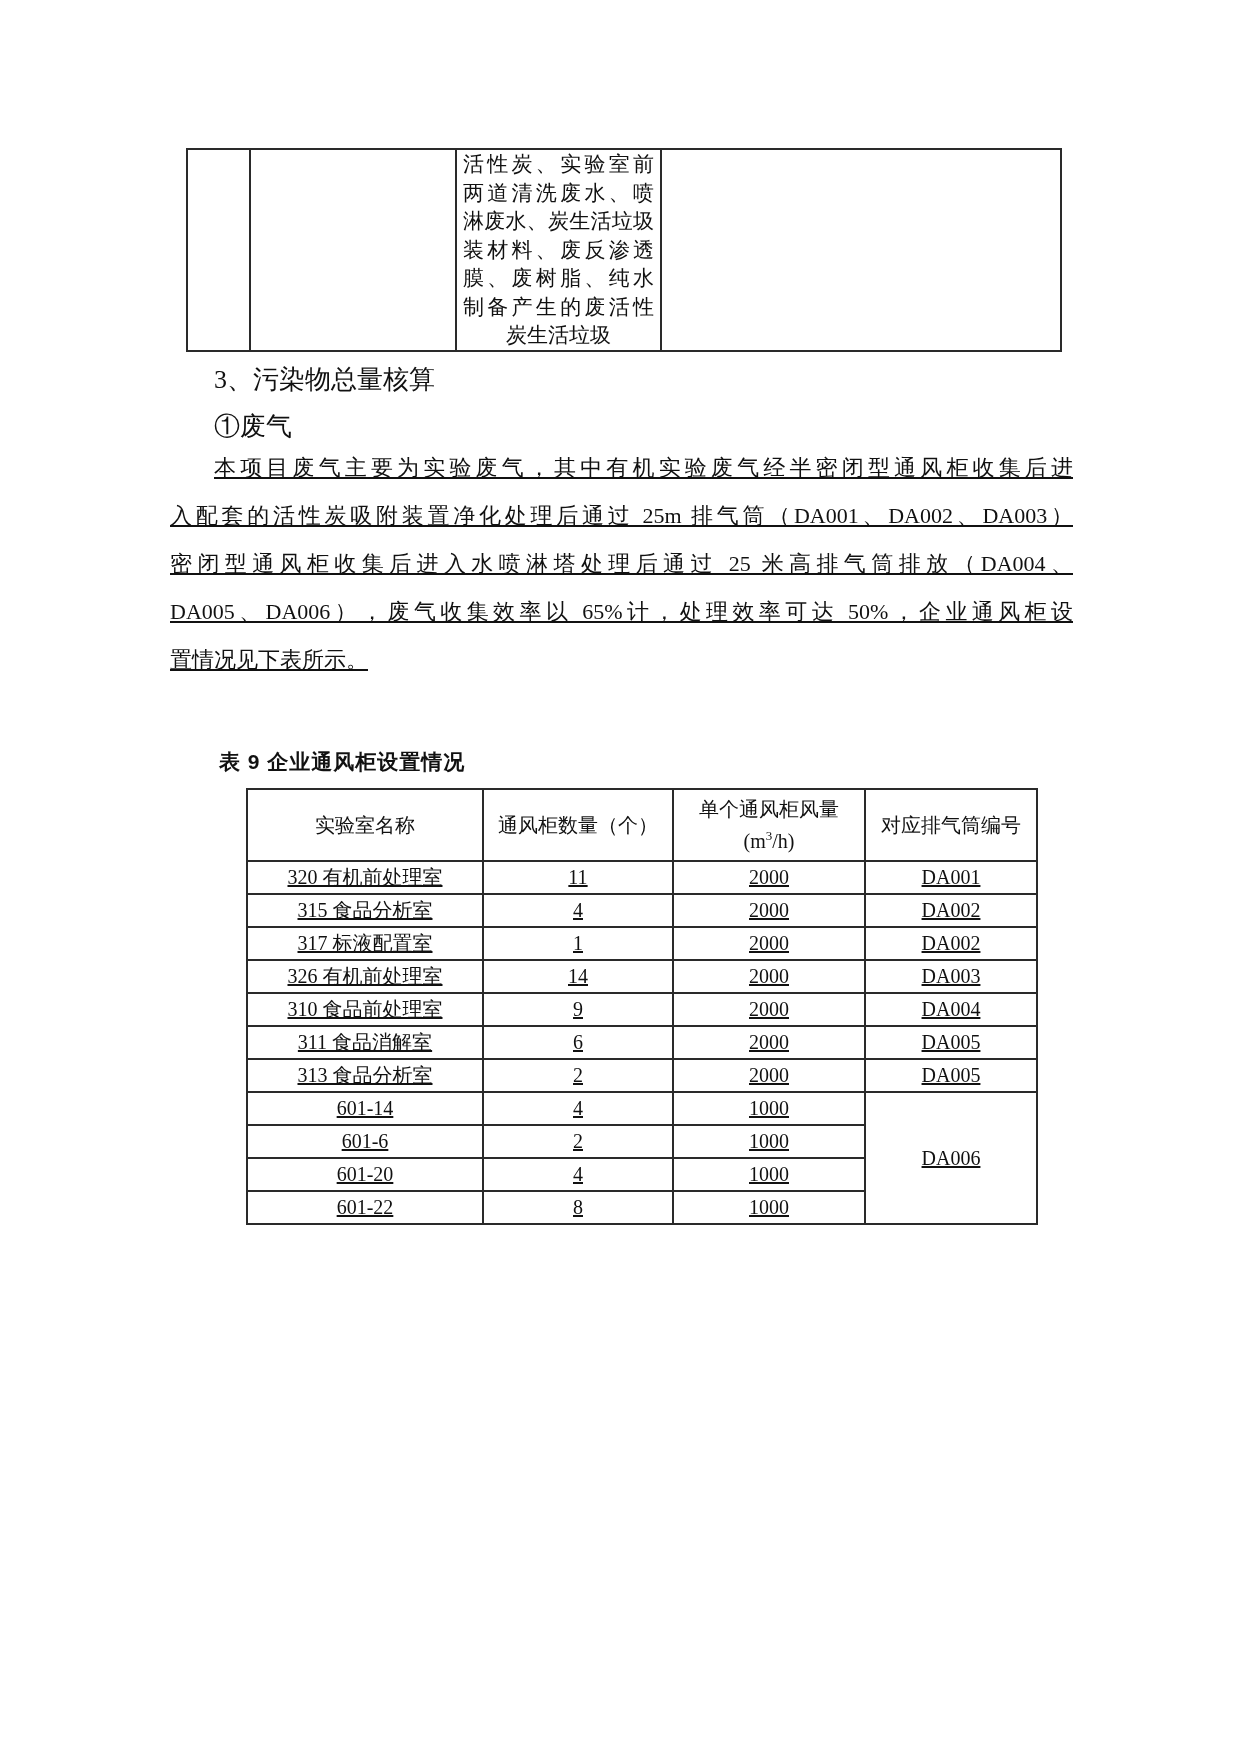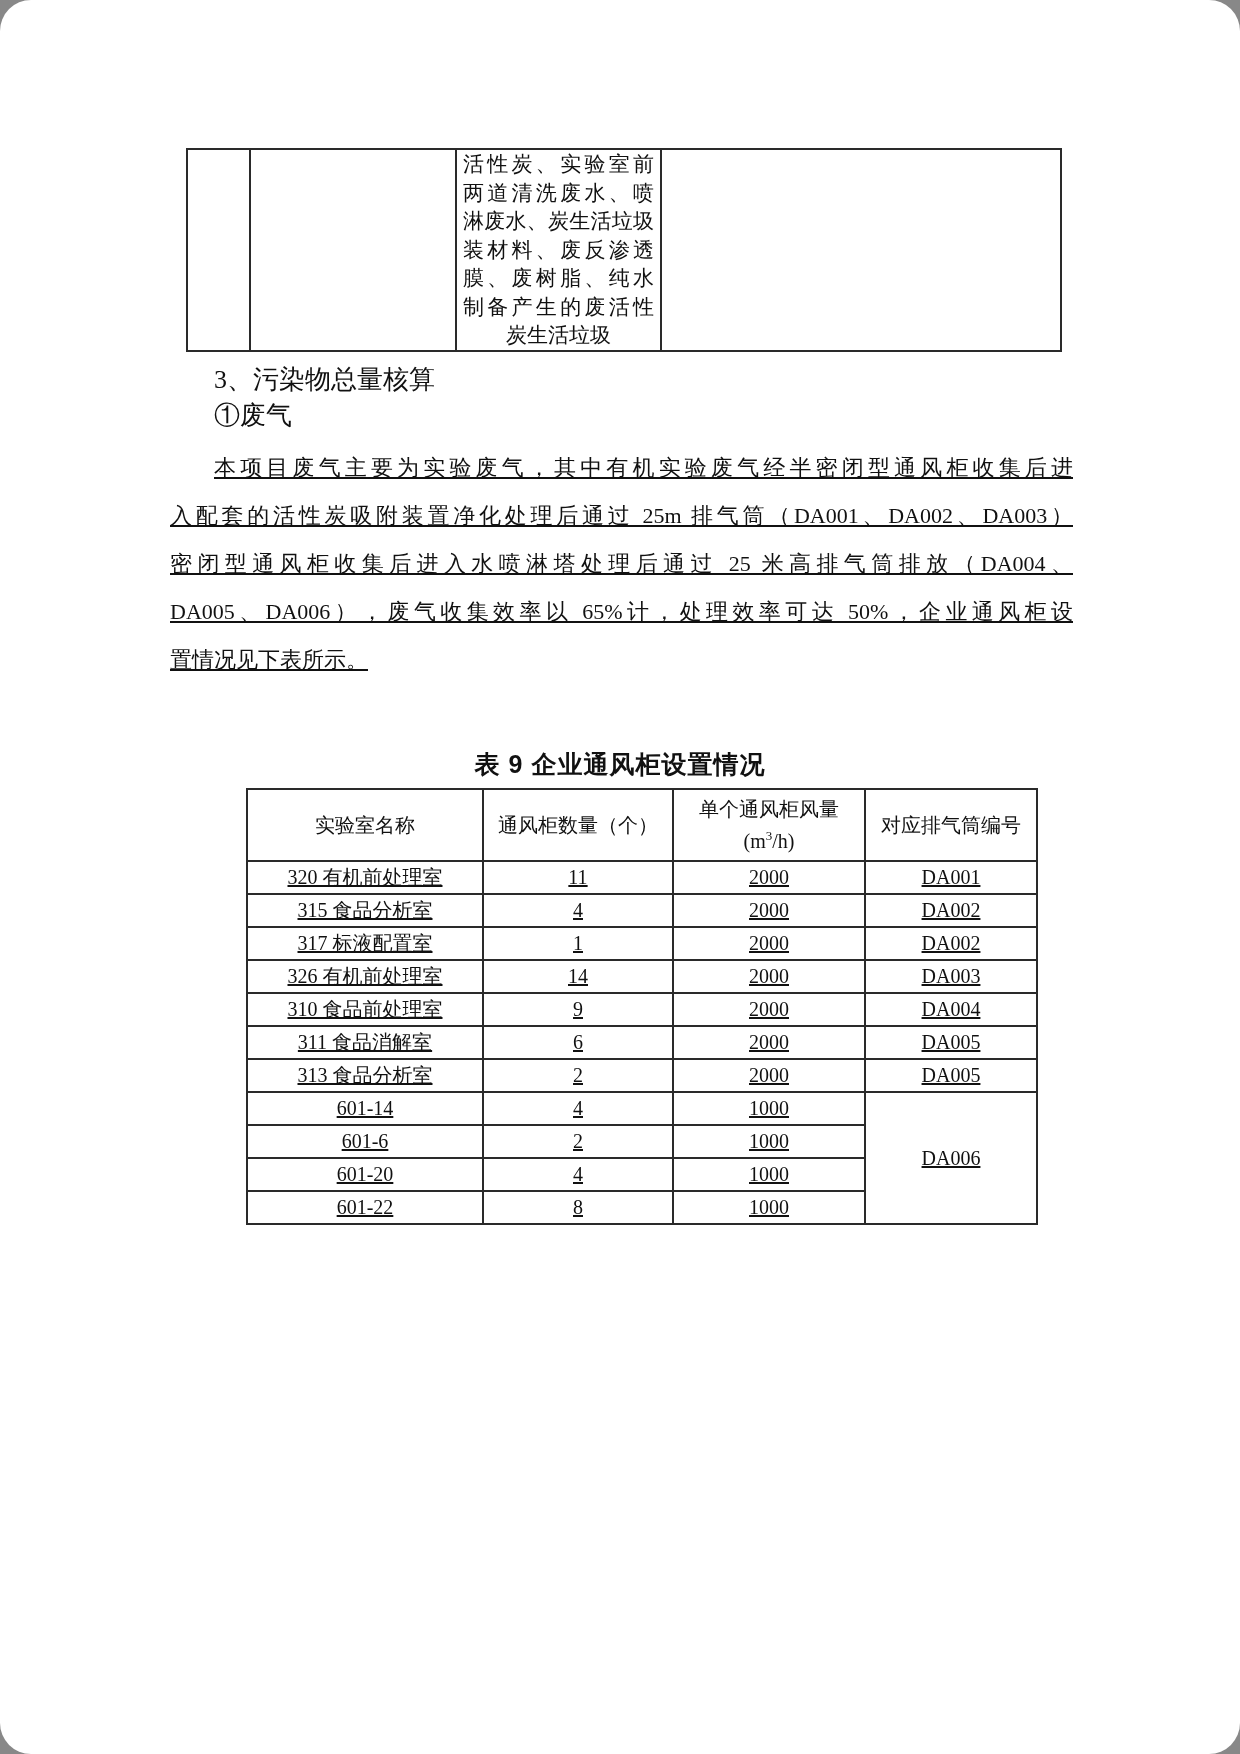--- a/index.html
+++ b/index.html
@@ -4,21 +4,20 @@
 <style>
   html,body{margin:0;padding:0;background:#888;}
   .page{
     position:relative;
     width:1240px;height:1754px;
     margin:0 auto;
     background:#ffffff;
     font-family:"Liberation Serif","DejaVu Serif",serif;
     color:#111111;
     overflow:hidden;
-    border-radius:31px;
   }
   
   .cont-table{
     position:absolute;left:186px;top:148px;
     border-collapse:collapse;table-layout:fixed;
   }
   .cont-table td{
     border:2px solid #2a2a2a;
     vertical-align:middle;
     padding:0 6px;
@@ -34,24 +33,24 @@
   }
   .para{
     position:absolute;left:170px;top:444px;width:903px;
     font-size:22px;line-height:48px;
   }
   .pline{text-align:justify;text-align-last:justify;text-decoration:underline;}
   .pline.first{text-indent:44px;}
   .pline.last{text-align-last:left;}
   
   .t9-title{
-    position:absolute;left:225px;top:748px;width:790px;
-    text-align:center;
+    position:absolute;left:219px;top:748px;width:790px;
+    text-align:left;
     font-family:"Liberation Sans","DejaVu Sans",sans-serif;
-    font-weight:bold;font-size:25px;
+    font-weight:bold;font-size:21px;
     letter-spacing:1px;
   }
   .t9{
     position:absolute;left:222px;top:788px;
     border-collapse:collapse;table-layout:fixed;margin-left:24px;
   }
   .t9 th,.t9 td{
     border:2px solid #2a2a2a;
     text-align:center;vertical-align:middle;
     font-weight:normal;
@@ -88,21 +87,21 @@
               <div class="cline">制备产生的废活性</div>
               <div class="cline last">炭生活垃圾</div>
             </div>
       </td>
       <td></td>
     </tr>
   </tbody>
     </table>
 
   <div class="heading" style="top:362px">3、污染物总量核算</div>
-  <div class="heading" style="top:398px">①废气</div>
+  <div class="heading" style="top:409px">①废气</div>
 
   <div class="para">
       <div class="pline first">本项目废气主要为实验废气，其中有机实验废气经半密闭型通风柜收集后进</div>
       <div class="pline">入配套的活性炭吸附装置净化处理后通过 25m 排气筒（DA001、DA002、DA003）</div>
       <div class="pline">密闭型通风柜收集后进入水喷淋塔处理后通过 25 米高排气筒排放（DA004、</div>
       <div class="pline">DA005、DA006），废气收集效率以 65%计，处理效率可达 50%，企业通风柜设</div>
       <div class="pline last">置情况见下表所示。</div>
     </div>
 
   <div class="t9-title">表 9  企业通风柜设置情况</div>

